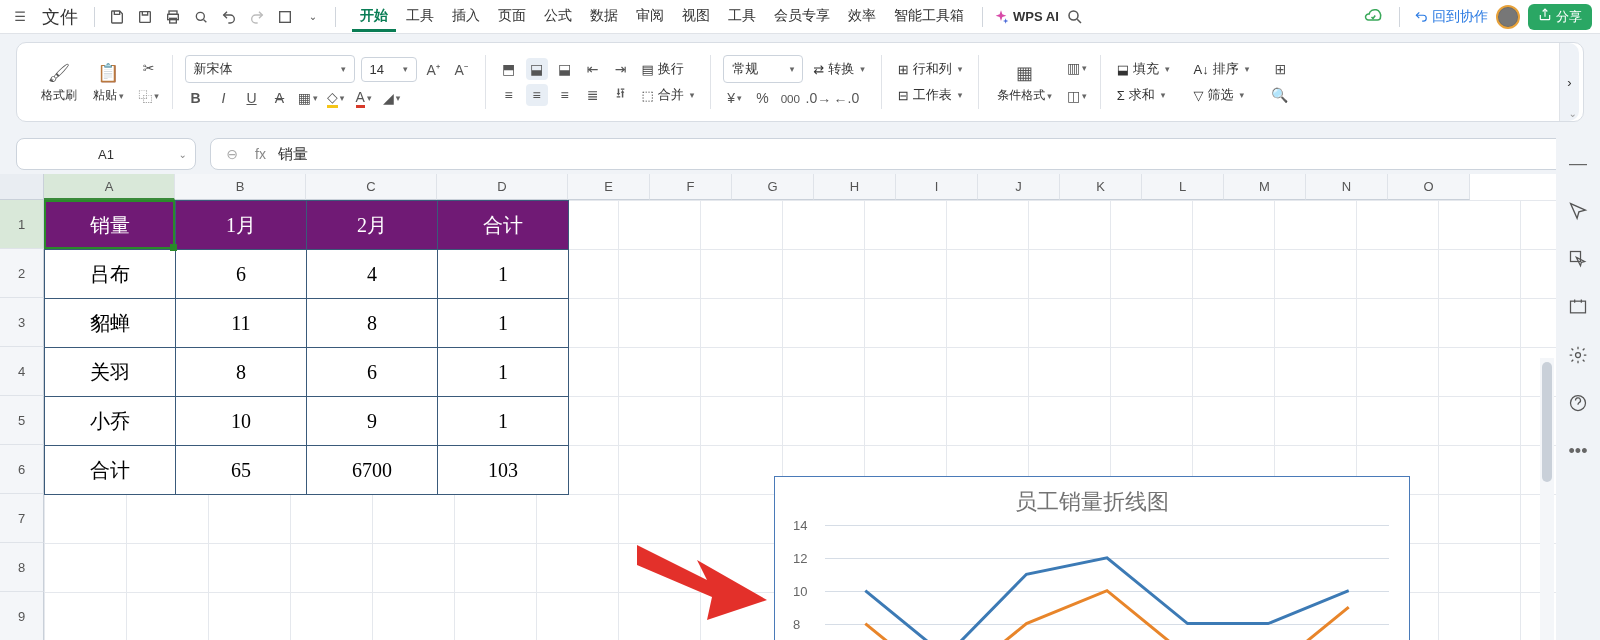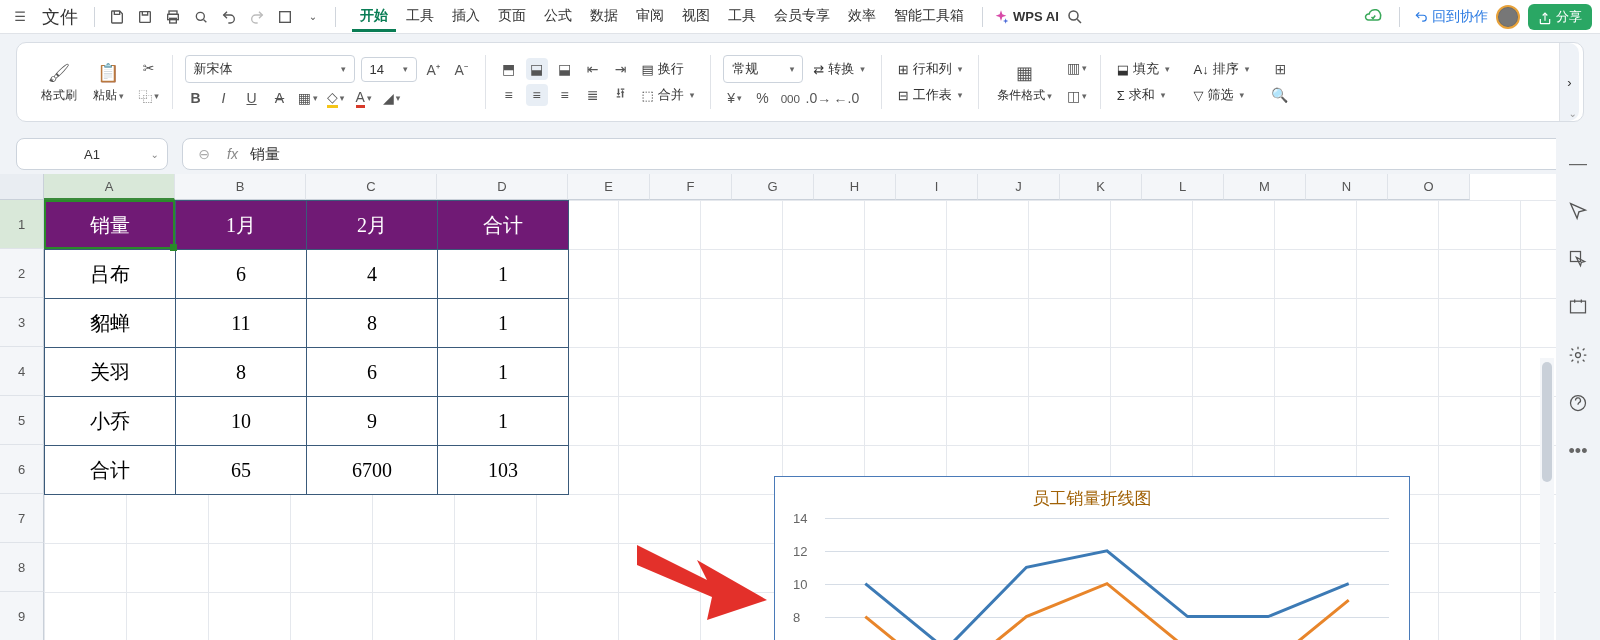--- a/index.html
+++ b/index.html
@@ -11,21 +11,21 @@
 .menubar .icon-btn { width: 24px; height: 24px; display: flex; align-items: center; justify-content: center; cursor: pointer; color: #555; border-radius: 4px; }
 .menubar .menu-txt { padding: 0 6px; cursor: pointer; font-size: 18px; }
 .menubar .menu-tabs { display: flex; gap: 2px; margin-left: 6px; }
 .menubar .tab { padding: 6px 8px 4px; cursor: pointer; font-size: 14px; color: #333; font-family: Liberation Serif, serif; }
 .menubar .tab.active { color: #0a7d55; font-weight: 600; border-bottom: 3px solid #0a7d55; }
 .menubar .right { margin-left: auto; display: flex; align-items: center; gap: 8px; }
 .wps-ai { display: flex; align-items: center; gap: 4px; font-weight: 600; color: #333; }
 .wps-ai .spark { width: 16px; height: 16px; }
 .back-collab { color: #2a7ae2; cursor: pointer; display: flex; align-items: center; gap: 4px; font-size: 14px; }
 .avatar { width: 24px; height: 24px; border-radius: 50%; background: radial-gradient(circle,#777 60%,#333 100%); border: 2px solid #e8a23a; }
-.share-btn { background: #2aa764; color: #fff; padding: 4px 10px; border-radius: 6px; display: flex; align-items: flex-end; gap: 4px; cursor: pointer; font-size: 13px; }
+.share-btn { background: #2aa764; color: #fff; padding: 4px 10px; border-radius: 6px; display: flex; align-items: flex-start; gap: 4px; cursor: pointer; font-size: 13px; }
 
 
 .ribbon-wrap { padding: 8px 16px 10px; }
 .ribbon { background: #fff; border: 1px solid #d8dde4; border-radius: 10px; height: 80px; display: flex; align-items: stretch; padding: 6px 10px; gap: 0; position: relative; }
 .rgroup { display: flex; flex-direction: column; justify-content: center; gap: 4px; padding: 0 8px; }
 .rgroup.row { flex-direction: row; align-items: center; }
 .rgroup .rrow { display: flex; align-items: center; gap: 6px; }
 .rsep { width: 1px; background: #e0e3e8; margin: 6px 4px; }
 .big-btn { display: flex; flex-direction: column; align-items: center; gap: 2px; cursor: pointer; padding: 2px 6px; font-size: 12px; color: #333; }
 .big-btn .ico { width: 24px; height: 24px; display: flex; align-items: center; justify-content: center; font-size: 18px; color: #555; }
@@ -35,24 +35,24 @@
 .tool-ico { width: 22px; height: 22px; display: flex; align-items: center; justify-content: center; cursor: pointer; color: #555; border-radius: 4px; font-size: 14px; }
 .tool-ico.u { text-decoration: underline; }
 .tool-ico.s { text-decoration: line-through; }
 .num-sel { border: 1px solid #ccd3dc; border-radius: 4px; padding: 4px 8px; width: 80px; display: flex; justify-content: space-between; align-items: center; background: #fff; cursor: pointer; }
 .lbl-btn { display: flex; align-items: center; gap: 4px; cursor: pointer; font-size: 13px; padding: 2px 4px; }
 .ribbon-more { position: absolute; right: 4px; top: 0; bottom: 0; width: 20px; display: flex; align-items: center; justify-content: center; background: #eef2f7; border-left: 1px solid #e0e3e8; border-radius: 0 10px 10px 0; cursor: pointer; }
 .ribbon-handle { position: absolute; right: 6px; bottom: 2px; font-size: 10px; color: #999; }
 
 
 .fxbar { display: flex; align-items: center; padding: 6px 16px 4px; gap: 14px; }
-.namebox { border: 1px solid #ccd3dc; border-radius: 8px; background: #fff; width: 152px; height: 32px; display: flex; align-items: center; justify-content: center; position: relative; }
+.namebox { border: 1px solid #ccd3dc; border-radius: 8px; background: #fff; width: 180px; height: 32px; display: flex; align-items: center; justify-content: center; position: relative; }
 .namebox .dd { position: absolute; right: 8px; color: #888; font-size: 10px; }
 .fxwrap { border: 1px solid #ccd3dc; border-radius: 8px; background: #fff; flex: 1; height: 32px; display: flex; align-items: center; padding: 0 10px; gap: 12px; }
-.fx-ico { color: #888; font-size: 14px; font-style: italic; }
+.fx-ico { color: #888; font-size: 14px; }
 
 
 .sheet-area { position: relative; background: #fff; }
 .sheet { display: flex; }
 .rownums { display: flex; flex-direction: column; }
 .corner { width: 44px; height: 26px; background: #e9edf2; border-right: 1px solid #c9d0d9; border-bottom: 1px solid #c9d0d9; }
 .rownum { width: 44px; height: 49px; background: #f4f6f9; border-right: 1px solid #c9d0d9; border-bottom: 1px solid #dfe3e9; display: flex; align-items: center; justify-content: center; color: #555; font-size: 13px; }
 .rownum.sel { background: #d9e8d9; }
 .grid { flex: 1; position: relative; }
 .colheads { display: flex; }
@@ -72,21 +72,21 @@
 .active-cell-outline::after { content: ''; position: absolute; right: -4px; bottom: -4px; width: 7px; height: 7px; background: #2a8a2a; }
 
 
 .faint-grid { position: absolute; inset: 0; background-image: linear-gradient(to right,#e5e8ed 1px,transparent 1px),linear-gradient(to bottom,#e5e8ed 1px,transparent 1px); background-size: 82px 49px; }
 
 
 .arrow { position: absolute; left: 588px; top: 335px; }
 
 
 .chart-box { position: absolute; left: 730px; top: 276px; width: 636px; height: 342px; background: #fff; border: 1px solid #4a7ab8; }
-.chart-title { text-align: center; font-family: SimSun, serif; font-size: 17px; padding: 10px 0 4px; color: #a16207; }
+.chart-title { text-align: center; font-family: SimSun, serif; font-size: 22px; padding: 10px 0 4px; color: #737373; }
 .chart-plot { position: relative; margin: 4px 20px 0 50px; height: 230px; }
 .chart-plot .hgrid { position: absolute; left: 0; right: 0; border-top: 1px solid #d6dde6; }
 .chart-plot .ylab { position: absolute; left: -32px; font-size: 13px; color: #666; transform: translateY(-50%); }
 .chart-plot svg { position: absolute; inset: 0; width: 100%; height: 100%; }
 
 
 .right-rail { position: absolute; right: 0; top: 132px; bottom: 0; width: 44px; background: #f0f3f7; display: flex; flex-direction: column; align-items: center; gap: 22px; padding-top: 18px; }
 .right-rail .rico { width: 26px; height: 26px; display: flex; align-items: center; justify-content: center; color: #666; cursor: pointer; font-size: 18px; }
 
 .vscroll { position: absolute; right: 46px; top: 184px; bottom: 0; width: 14px; background: #f4f6f9; }

